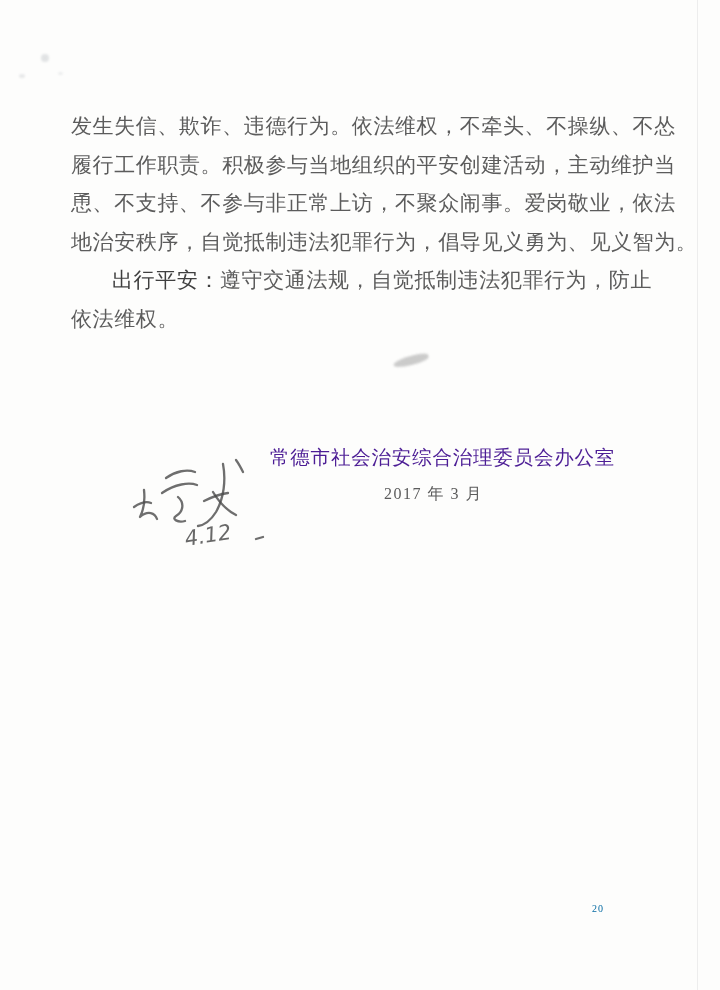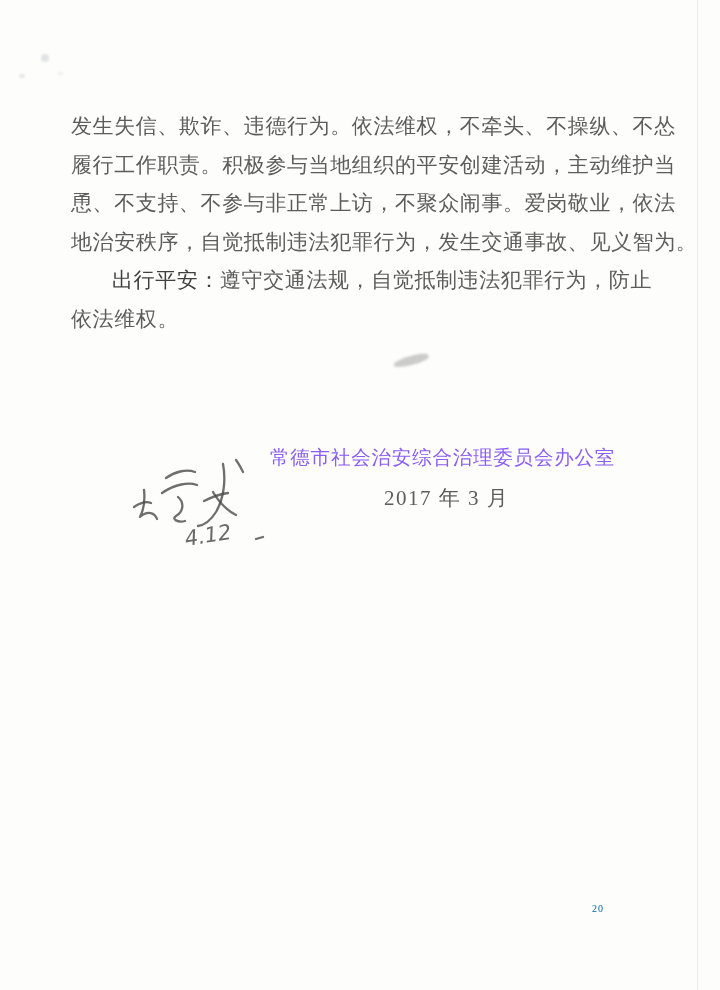--- a/index.html
+++ b/index.html
@@ -58,27 +58,27 @@
     font-family: "Liberation Sans", "DejaVu Sans", sans-serif;
   }
   .para-2 .first-line { white-space: nowrap; }
   .indent { display: inline-block; width: 41px; }
   
   .sig-org {
     position: absolute;
     left: 270px; top: 444px;
     font-size: 19.5px;
     letter-spacing: 0.8px;
-    color: #8b5cf6;
+    color: #4c1d95;
     white-space: nowrap;
   }
   .sig-date {
     position: absolute;
     left: 384px; top: 484px;
-    font-size: 21px;
+    font-size: 16px;
     letter-spacing: 1.5px;
     color: #5c5c5c;
     white-space: nowrap;
   }
   
   .handwriting {
     position: absolute;
     left: 110px; top: 450px;
     width: 190px; height: 125px;
   }
@@ -117,21 +117,21 @@
   <div class="speck speck-2"></div>
   <div class="speck speck-3"></div>
   <div class="smudge"></div>
 
   <div class="body-text">
 
     <div class="para para-1">
         <div class="line">发生失信、欺诈、违德行为。依法维权，不牵头、不操纵、不怂</div>
         <div class="line">履行工作职责。积极参与当地组织的平安创建活动，主动维护当</div>
         <div class="line">恿、不支持、不参与非正常上访，不聚众闹事。爱岗敬业，依法</div>
-        <div class="line">地治安秩序，自觉抵制违法犯罪行为，发生交通事故、见义智为。</div>
+        <div class="line">地治安秩序，自觉抵制违法犯罪行为，倡导见义勇为、见义智为。</div>
       </div>
 
     <div class="para para-2">
       <div class="first-line"><span class="indent"></span><span class="lead">出行平安：</span><span>遵守交通法规，自觉抵制违法犯罪行为，防止</span></div>
       <div>
           <div class="line">依法维权。</div>
         </div>
     </div>
 
   </div>

